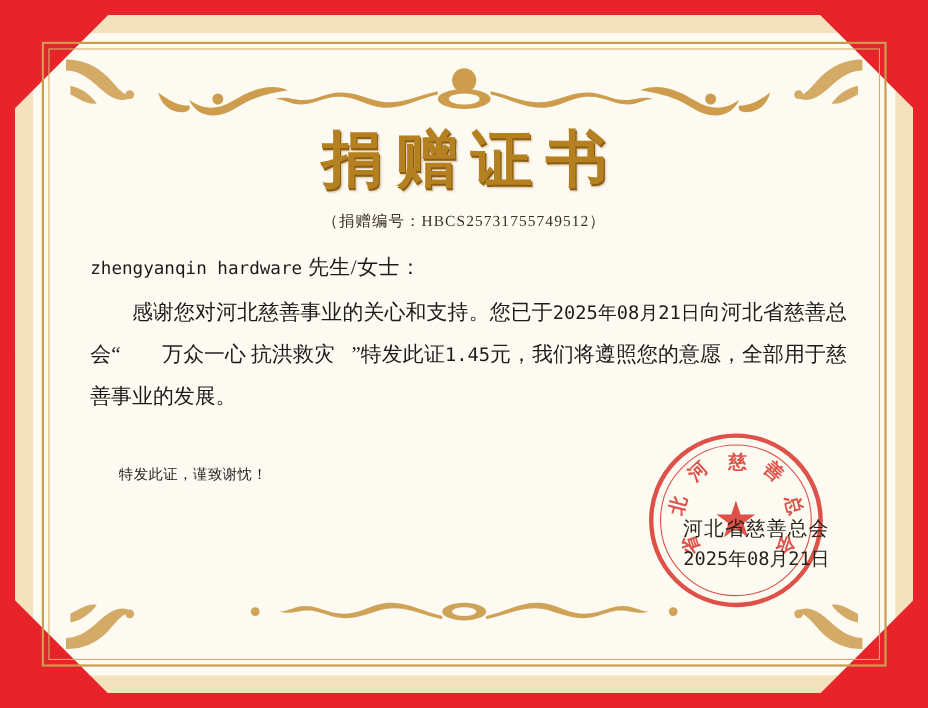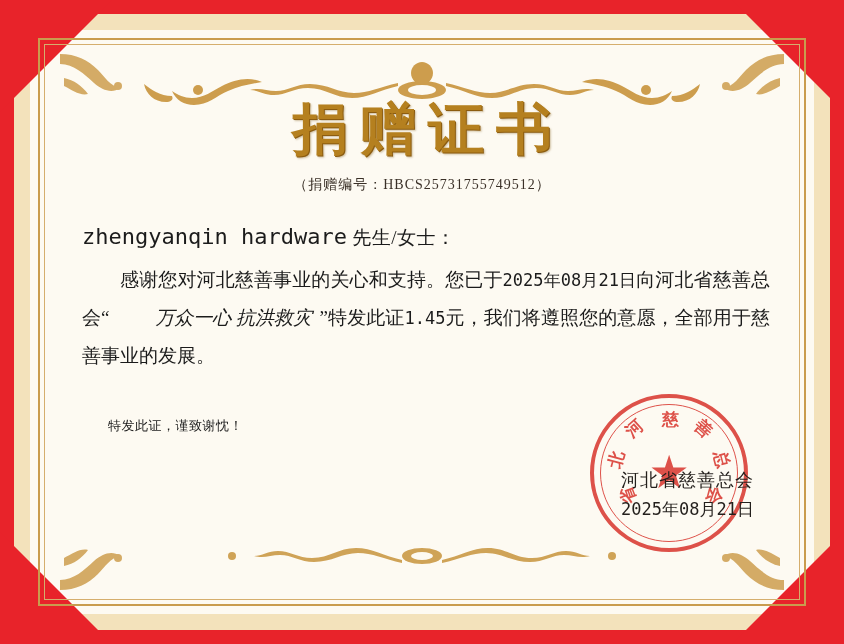--- a/index.html
+++ b/index.html
@@ -129,21 +129,21 @@
     z-index: 8;
     pointer-events: none;
   }
 
   
   .content {
     position: absolute;
     z-index: 9;
     left: 70px;
     right: 70px;
-    top: 92px;
+    top: 108px;
   }
 
   .cert-title {
     text-align: center;
     font-family: "DejaVu Serif", serif;
     font-weight: bold;
     font-size: 56px;
     letter-spacing: 12px;
     color: #b5801f;
     text-shadow:
@@ -151,52 +151,51 @@
       2px 2px 2px rgba(120,80,10,.35);
     margin: 0 0 8px 0;
     padding-left: 12px;
   }
 
   .cert-number {
     text-align: center;
     font-size: 14px;
     color: #3a3027;
     letter-spacing: 1px;
-    margin-bottom: 30px;
+    margin-bottom: 20px;
   }
 
   .salutation {
     font-size: 19px;
     color: #1b1b1b;
     margin: 18px 0 10px 12px;
     letter-spacing: .5px;
   }
   .salutation .donor {
     font-family: "DejaVu Sans Mono", monospace;
-    font-size: 22px;
+    font-size: 16px;
     letter-spacing: 0;
   }
 
   .body-text {
     font-size: 19px;
     color: #1b1b1b;
     line-height: 2.0;
     margin: 0 4px 0 12px;
     text-align: justify;
     text-indent: 2em;
   }
   .body-text .plain {
     font-family: "DejaVu Sans Mono", monospace;
     font-size: 17px;
   }
   .project-name {
     display: inline-block;
     min-width: 210px;
-    text-align: center;
-    font-style: italic;
+    text-align: left;
   }
 
   .closing {
     font-size: 13px;
     color: #1b1b1b;
     margin: 42px 0 0 12px;
     text-indent: 2em;
     letter-spacing: .5px;
   }
 

